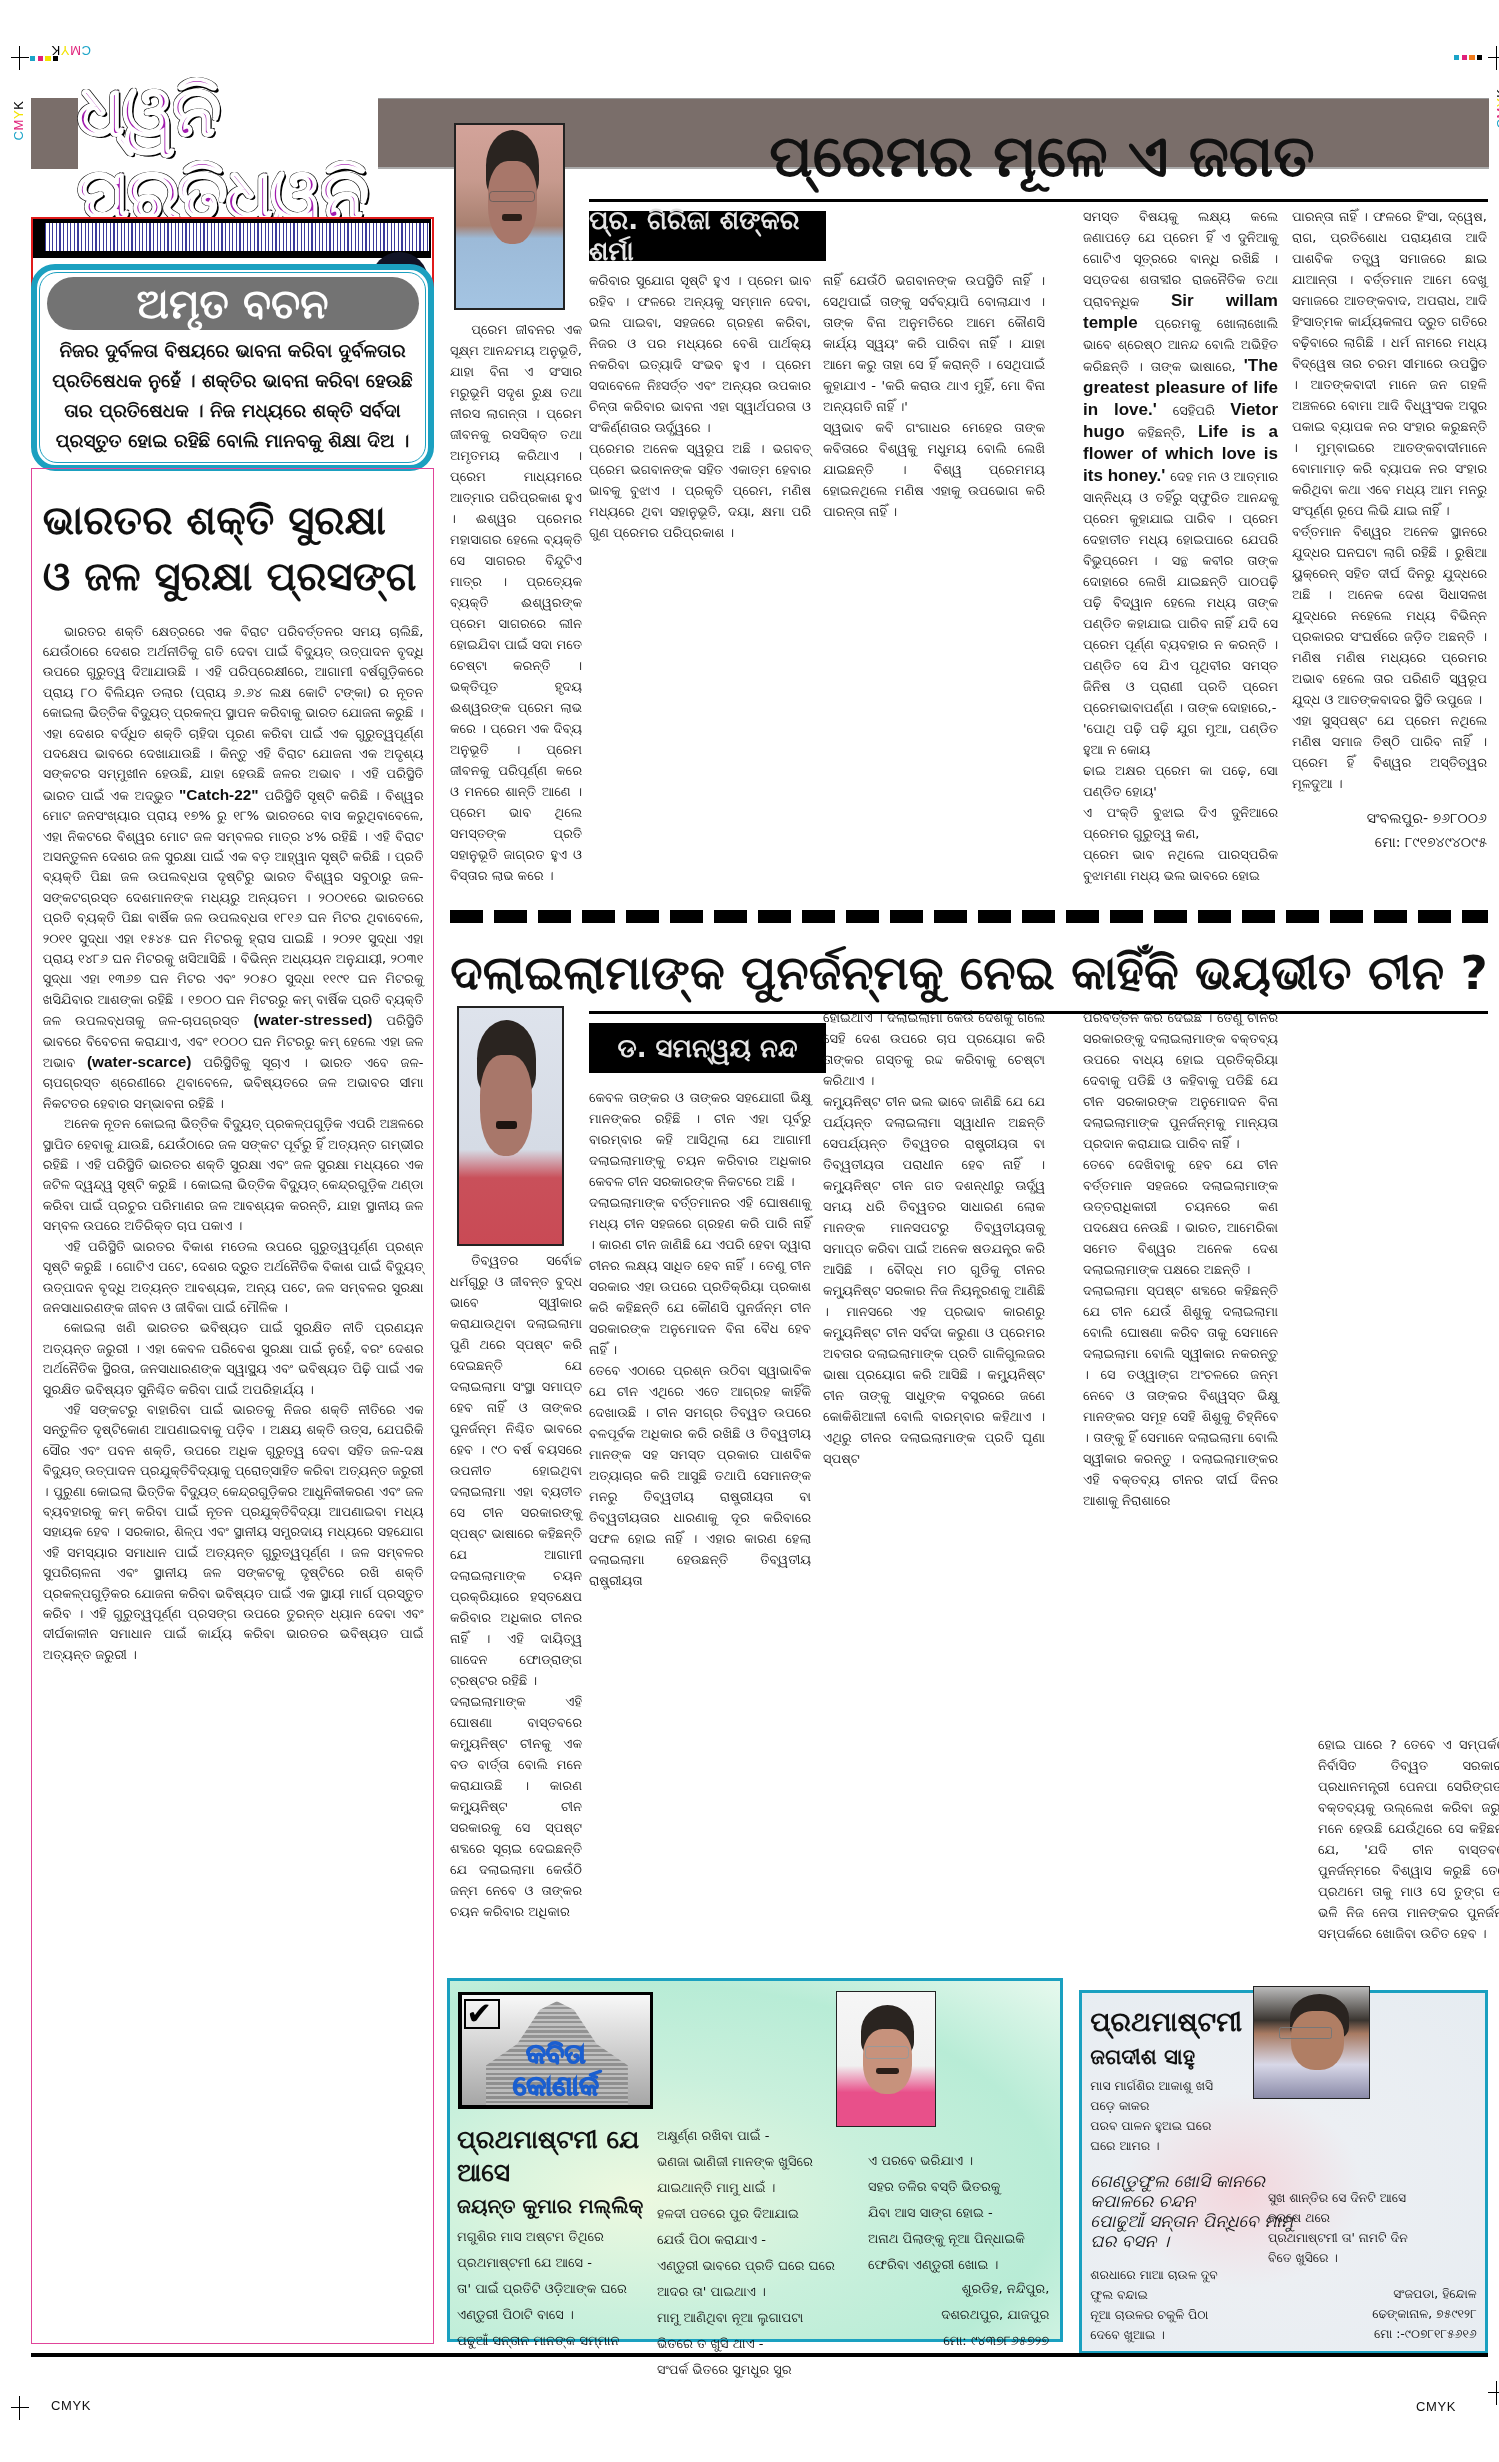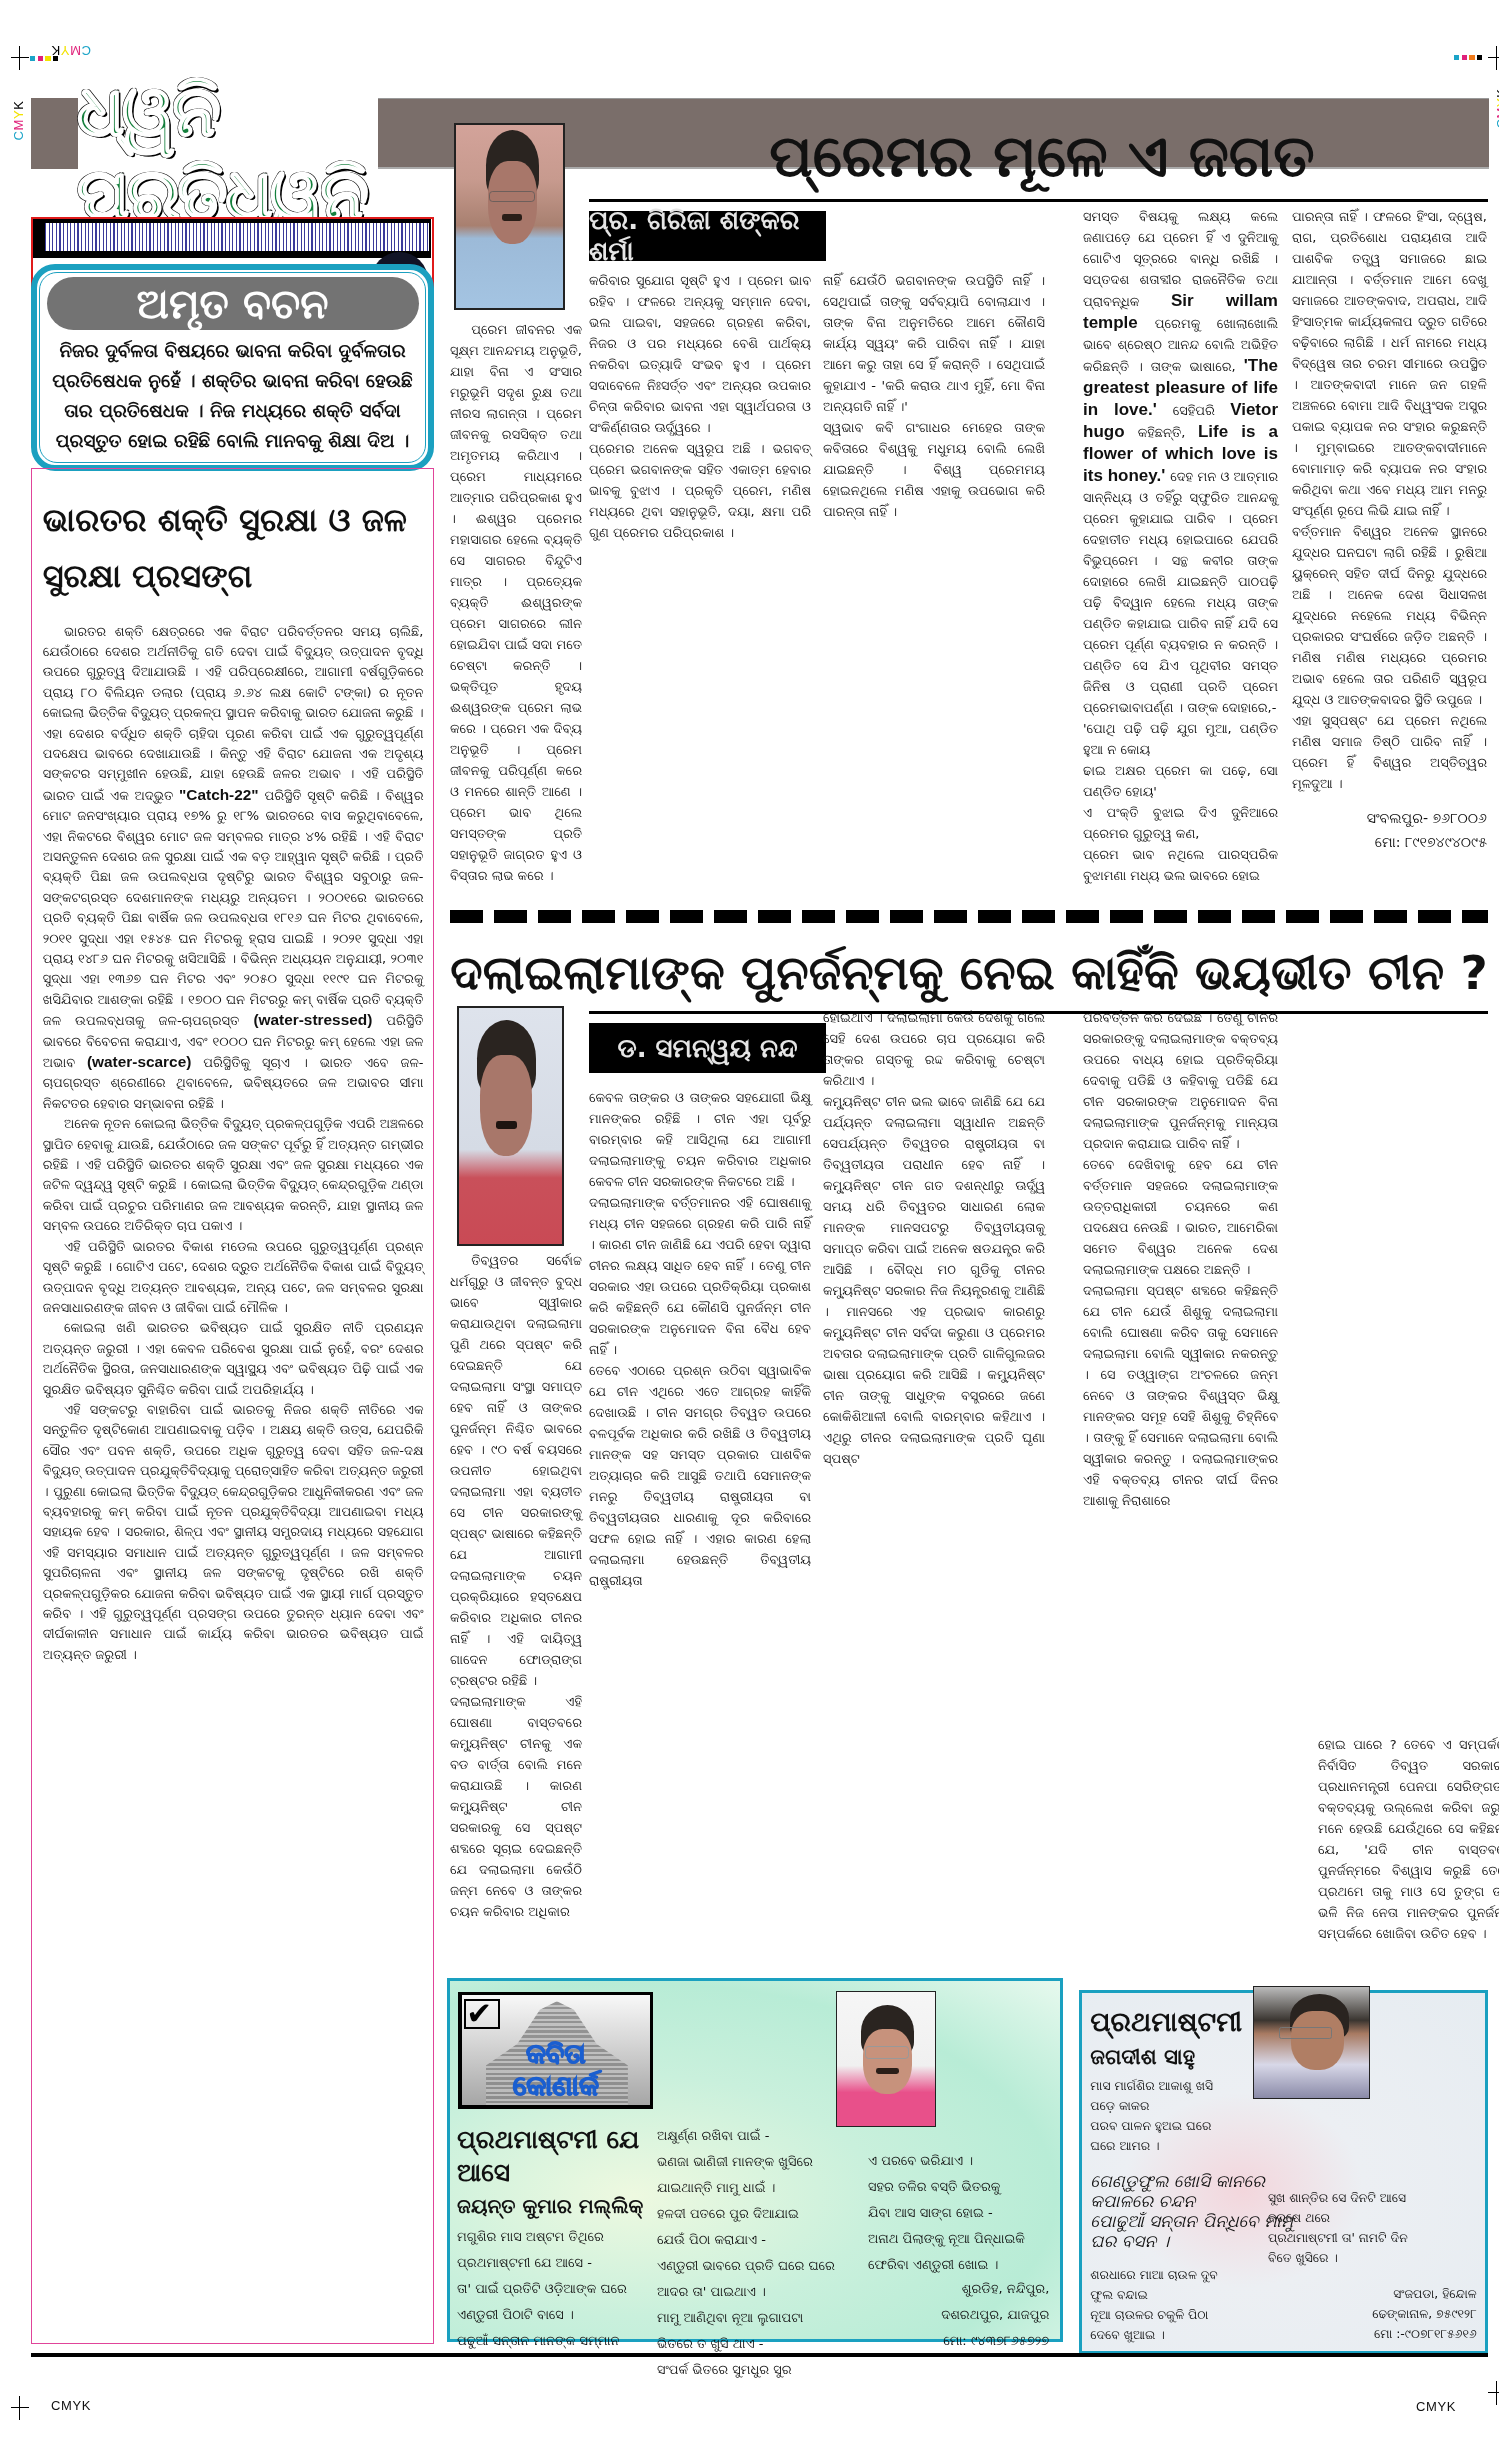--- a/index.html
+++ b/index.html
@@ -11,38 +11,38 @@
   .reg-cross::before { content: ""; position: absolute; left: 0; top: 11.3px; width: 18px; height: 1.2px; background: #000; }
   .reg-cross::after { content: ""; position: absolute; left: 8.3px; top: 0; width: 1.2px; height: 24px; background: #000; }
   .cmyk-dots { position: absolute; display: flex; gap: 2.4px; }
   .cmyk-dots span { width: 5.3px; height: 5.3px; display: block; }
   .cmyk-text { position: absolute; font-family: "Liberation Sans", sans-serif; font-size: 13px; letter-spacing: 0.6px; }
   .cmyk-text .c { color: #1ba4c8; } .cmyk-text .m { color: #e0217a; } .cmyk-text .y { color: #f2e200; } .cmyk-text .k { color: #000; }
 
   
   .masthead-bar-left { position: absolute; left: 31px; top: 98px; width: 47px; height: 71px; background: #7a6e6a; }
   .masthead-bar-right { position: absolute; left: 378px; top: 98px; width: 1111px; height: 71px; background: #7a6e6a; border-bottom: 2.4px solid #aaa; border-top: 1.8px solid #999; }
-  .masthead-logo { position: absolute; left: 77px; top: 96px; width: 301px; height: 113px; display: flex; align-items: center; justify-content: center; font-family: "DejaVu Sans", sans-serif; font-weight: bold; font-size: 70px; color: #15803d; -webkit-text-stroke: 1.8px #fff; text-shadow: 2.4px 2.4px 0 #000, -1.2px -1.2px 0 #000, 1.2px -1.2px 0 #000, -1.2px 1.2px 0 #000; letter-spacing: -2.4px; }
+  .masthead-logo { position: absolute; left: 77px; top: 96px; width: 301px; height: 113px; display: flex; align-items: center; justify-content: center; font-family: "DejaVu Sans", sans-serif; font-weight: bold; font-size: 70px; color: #a21caf; -webkit-text-stroke: 1.8px #fff; text-shadow: 2.4px 2.4px 0 #000, -1.2px -1.2px 0 #000, 1.2px -1.2px 0 #000, -1.2px 1.2px 0 #000; letter-spacing: -2.4px; }
 
   .dateline-box { position: absolute; left: 31px; top: 217px; width: 403px; height: 127px; border: 2.4px solid #e01b1b; }
   .dateline-stripe { position: absolute; left: 0; top: 0; width: 398px; height: 39px; background: #000; }
   .dateline-stripe-inner { position: absolute; left: 12px; top: 3.6px; width: 384px; height: 28.4px; background: repeating-linear-gradient(90deg, #3b3b9a 0 1.2px, #fff 1.2px 3.6px); }
   .page-no { position: absolute; right: 3.6px; top: 33px; width: 57px; height: 57px; border-radius: 50%; background: #111426; color: #fff; font-size: 36px; font-weight: bold; display: flex; align-items: center; justify-content: center; }
   .dateline-city { position: absolute; left: 0; width: 338px; top: 49px; text-align: center; font-size: 22.5px; font-weight: bold; }
   .dateline-date { position: absolute; left: 0; width: 398px; top: 84px; text-align: center; font-size: 22.5px; font-weight: bold; }
 
   
   .amruta-box { position: absolute; left: 31px; top: 264px; width: 403px; height: 207px; margin-top: 0; border: 6px solid #1ba0c0; border-radius: 24px; background: #fff; }
   .amruta-box::before { content: ""; position: absolute; inset: 2.4px; border: 1.2px solid #1ba0c0; border-radius: 18px; }
   .amruta-title { position: absolute; left: 9.5px; top: 7.1px; width: 372px; height: 53px; background: #737373; color: #fff; border-radius: 27px; display: flex; align-items: center; justify-content: center; font-size: 41px; font-weight: bold; }
   .amruta-text { position: absolute; left: 9.5px; top: 66px; width: 372px; font-size: 18.4px; font-weight: bold; line-height: 30px; text-align: center; }
 
   
   .left-article { position: absolute; left: 31px; top: 468px; width: 403px; height: 1876px; border: 1.8px solid #e0449a; padding: 22.5px 9.5px 6px 10.7px; }
-  .left-headline { font-size: 32px; font-weight: bold; line-height: 56px; margin-bottom: 18px; }
+  .left-headline { font-size: 40px; font-weight: bold; line-height: 56px; margin-bottom: 18px; }
   .body-text { font-size: 13px; line-height: 20.4px; text-align: justify; }
   .body-text p { text-indent: 21.3px; }
   .body-text b { font-family: "Liberation Sans", sans-serif; font-size: 15.4px; }
 
   
   .photo { position: absolute; border: 2.4px solid #222; overflow: hidden; }
   .photo-fill { width: 100%; height: 100%; }
   .love-photo { left: 454px; top: 123px; width: 111px; height: 187px; }
   .love-photo .photo-fill { background: linear-gradient(180deg, #d3a39a 0%, #c79a8e 30%, #a88070 55%, #9cbad8 62%, #a4c4e2 100%); }
   .love-headline { position: absolute; left: 592px; top: 124px; width: 900px; height: 65px; text-align: center; font-size: 58px; font-weight: bold; line-height: 65px; }

